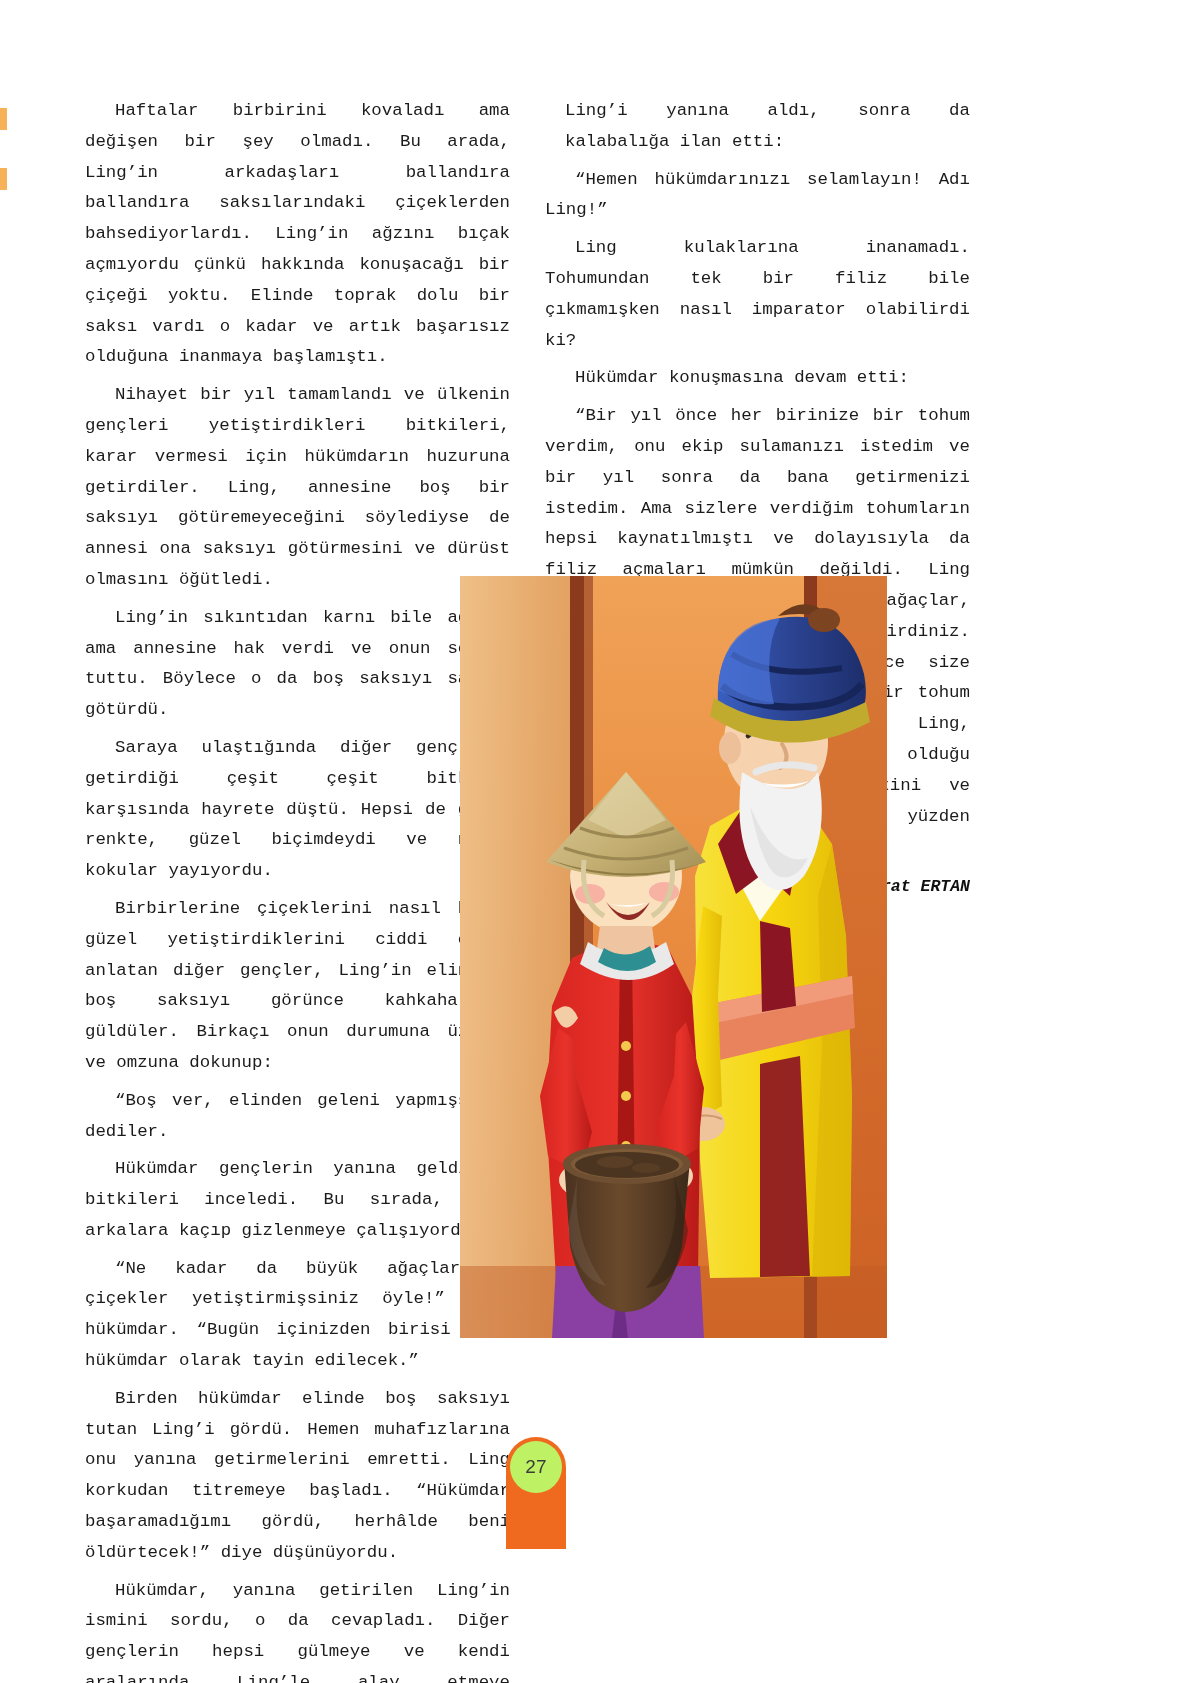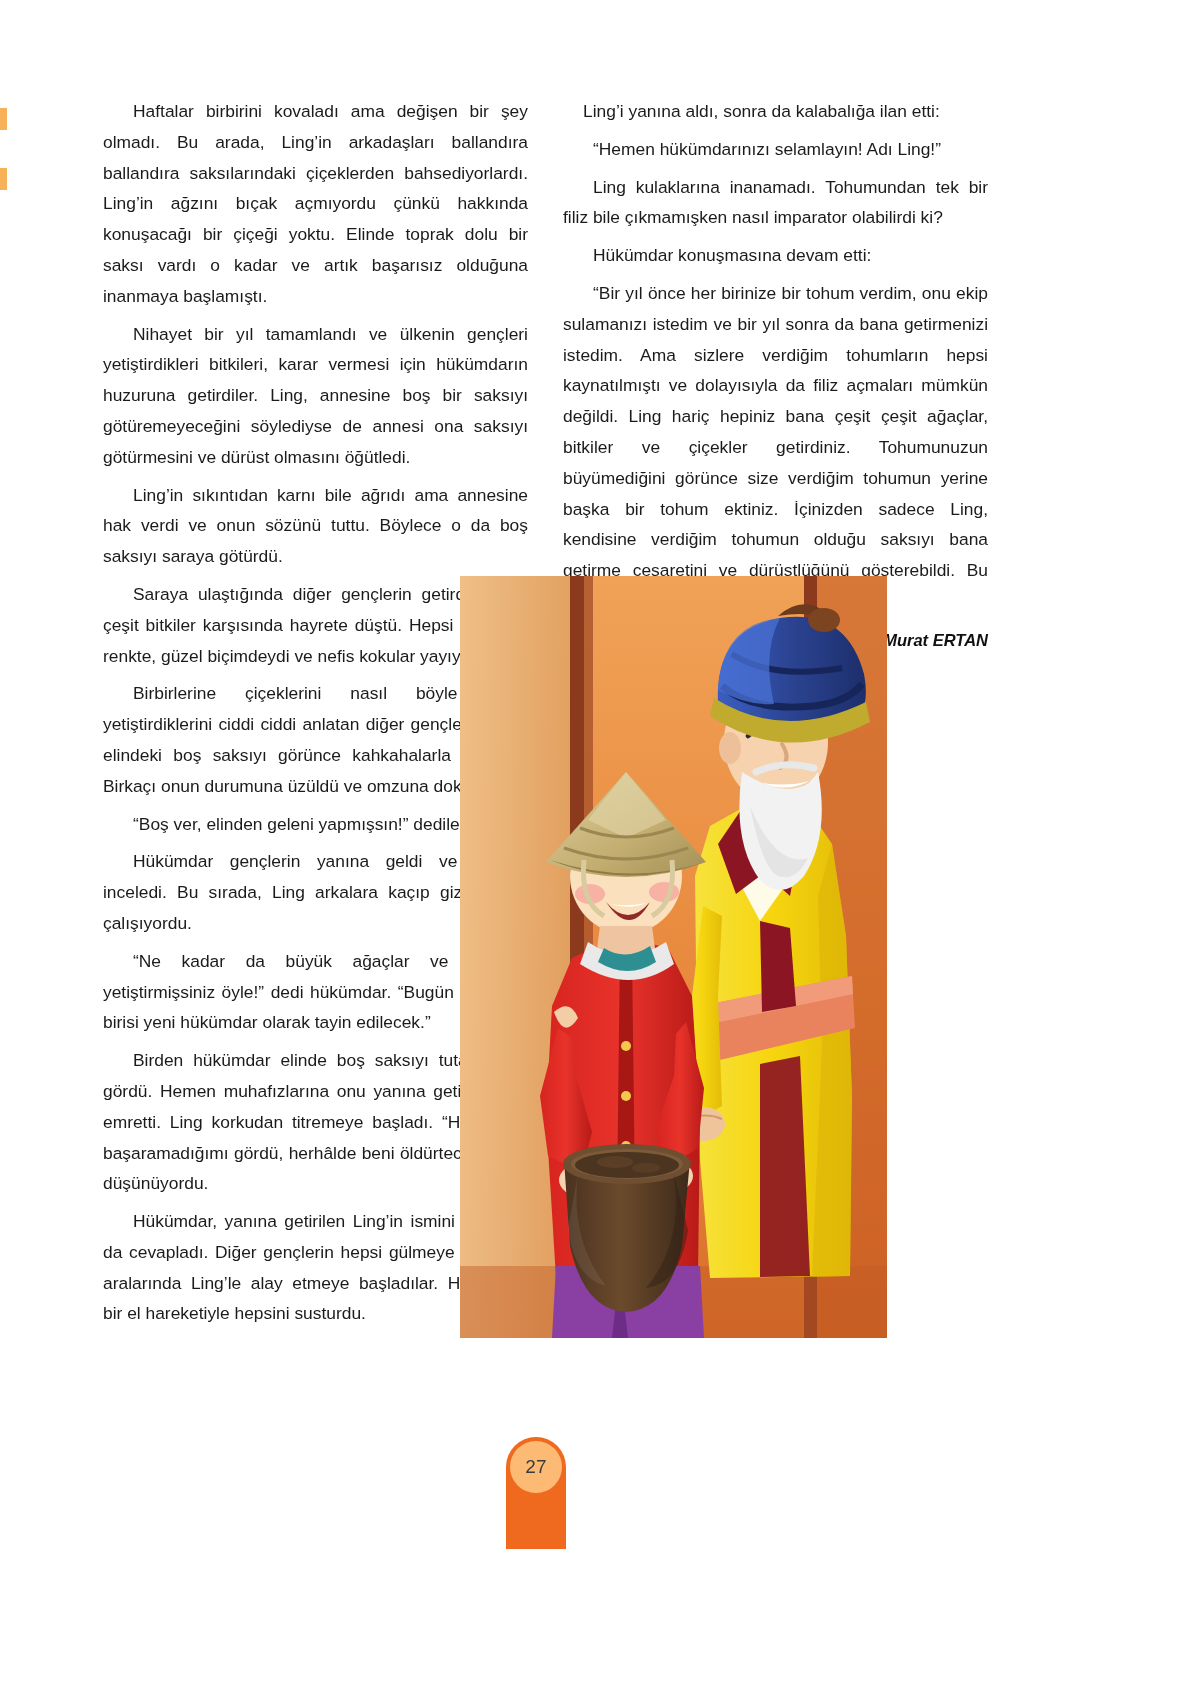--- a/index.html
+++ b/index.html
@@ -25,24 +25,25 @@
     left: 0;
     width: 7px;
     background: #f5a33c;
     opacity: .85;
   }
   .edge-mark.m1 { top: 108px; height: 22px; }
   .edge-mark.m2 { top: 168px; height: 22px; }
 
   .content {
     position: absolute;
-    left: 103px;
+    left: 85px;
     top: 96px;
     width: 885px;
     height: 1340px;
+    font-family: Liberation Mono, monospace;
   }
 
   .col {
     position: absolute;
     top: 0;
     width: 425px;
   }
   .col-left  { left: 0; }
   .col-right { left: 460px; }
 
@@ -93,21 +94,21 @@
     border-radius: 30px 30px 0 0;
     box-shadow: none;
   }
   .page-tab .circle {
     position: absolute;
     left: 4px;
     top: 4px;
     width: 52px;
     height: 52px;
     border-radius: 50%;
-    background: #fdba74;
+    background: #bef264;
     display: flex;
     align-items: center;
     justify-content: center;
   }
   .page-tab .circle span {
     font-size: 19px;
     color: #3b3b3b;
     font-weight: normal;
     letter-spacing: .3px;
   }

